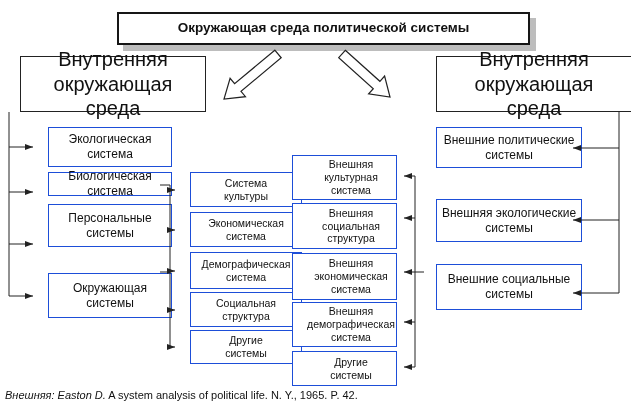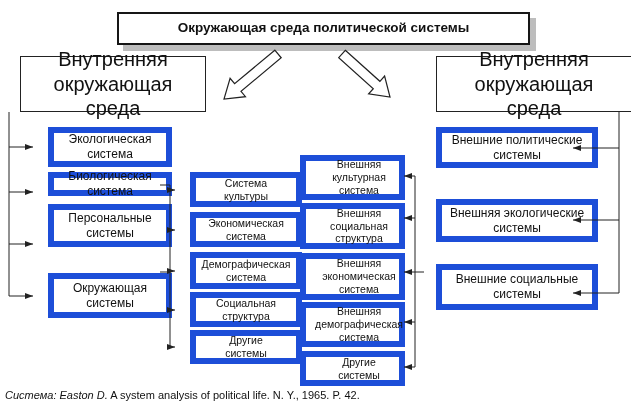--- a/index.html
+++ b/index.html
@@ -6,25 +6,25 @@
   #stage{position:relative;width:631px;height:413px;background:#fff;overflow:hidden;
          font-family:"Liberation Sans",sans-serif;color:#111;}
   .box{position:absolute;background:#fff;display:flex;align-items:center;justify-content:center;
        text-align:center;box-sizing:border-box;margin-left:12px;}
   .label{white-space:pre-line;line-height:1.22;}
   #title-box{left:105px;top:12px;width:413px;height:33px;border:2px solid #161616;
              font-weight:bold;font-size:13.5px;box-shadow:6px 6px 0 #bdbdbd;z-index:2;}
   .header-box{border:1.5px solid #222;font-size:20px;z-index:2;}
   #header-left{left:8px;top:56px;width:186px;height:56px;}
   #header-right{left:424px;top:56px;width:196px;height:56px;}
-  .small{border:6px solid #1d4ed8;z-index:2;}
+  .small{border:1px solid #1d4ed8;z-index:2;}
   .col-inner-left{left:36px;width:124px;font-size:12px;}
   .col-mid-left{left:178px;width:112px;font-size:10.5px;}
-  .col-mid-right{left:288px;width:105px;font-size:10.5px;padding-left:13px;}
-  .col-right{left:424px;width:162px;font-size:12px;}
+  .col-mid-right{left:280px;width:105px;font-size:10.5px;padding-left:13px;}
+  .col-right{left:424px;width:146px;font-size:12px;}
   #svg-layer{position:absolute;left:0;top:0;z-index:3;pointer-events:none;}
   #caption{position:absolute;left:5px;top:389px;font-size:11px;color:#111;z-index:2;}
   #caption .ital{font-style:italic;}
 </style>
 </head>
 <body>
 
 <div id="stage">
 
   <svg id="svg-layer" width="631" height="413" viewBox="0 0 631 413">
@@ -152,16 +152,16 @@
   <div class="box small col-right" style="top:199px;height:43px;">
     <span class="label">Внешняя экологические
 системы</span>
   </div>
   <div class="box small col-right" style="top:264px;height:46px;">
     <span class="label">Внешние социальные
 системы</span>
   </div>
 
   <div id="caption">
-    <span class="ital">Система: Easton D.</span><span> A system analysis of political life. N. Y., 1965. P. 42.</span>
+    <span class="ital">Внешняя: Easton D.</span><span> A system analysis of political life. N. Y., 1965. P. 42.</span>
   </div>
 
 </div>
 
 </body></html>

